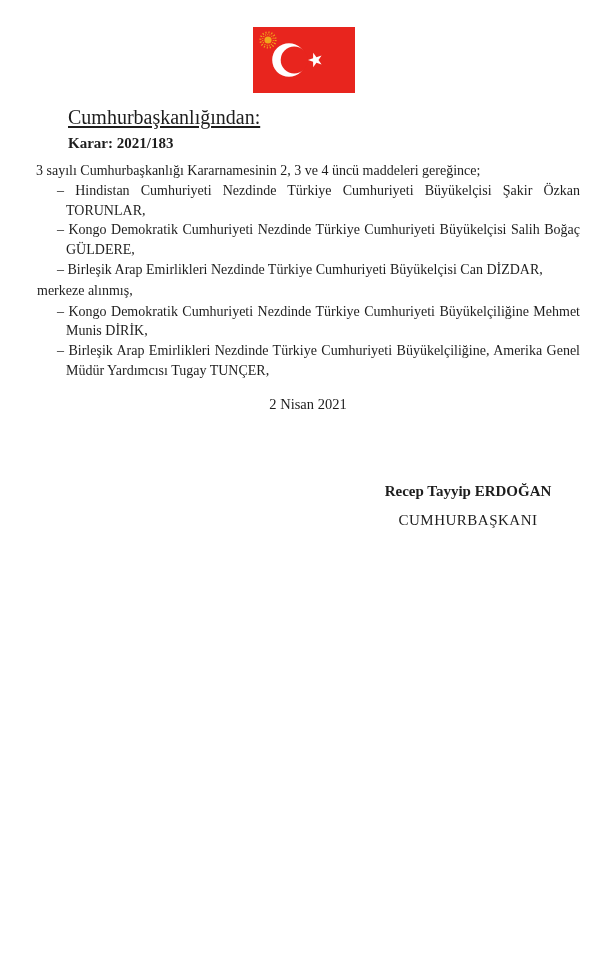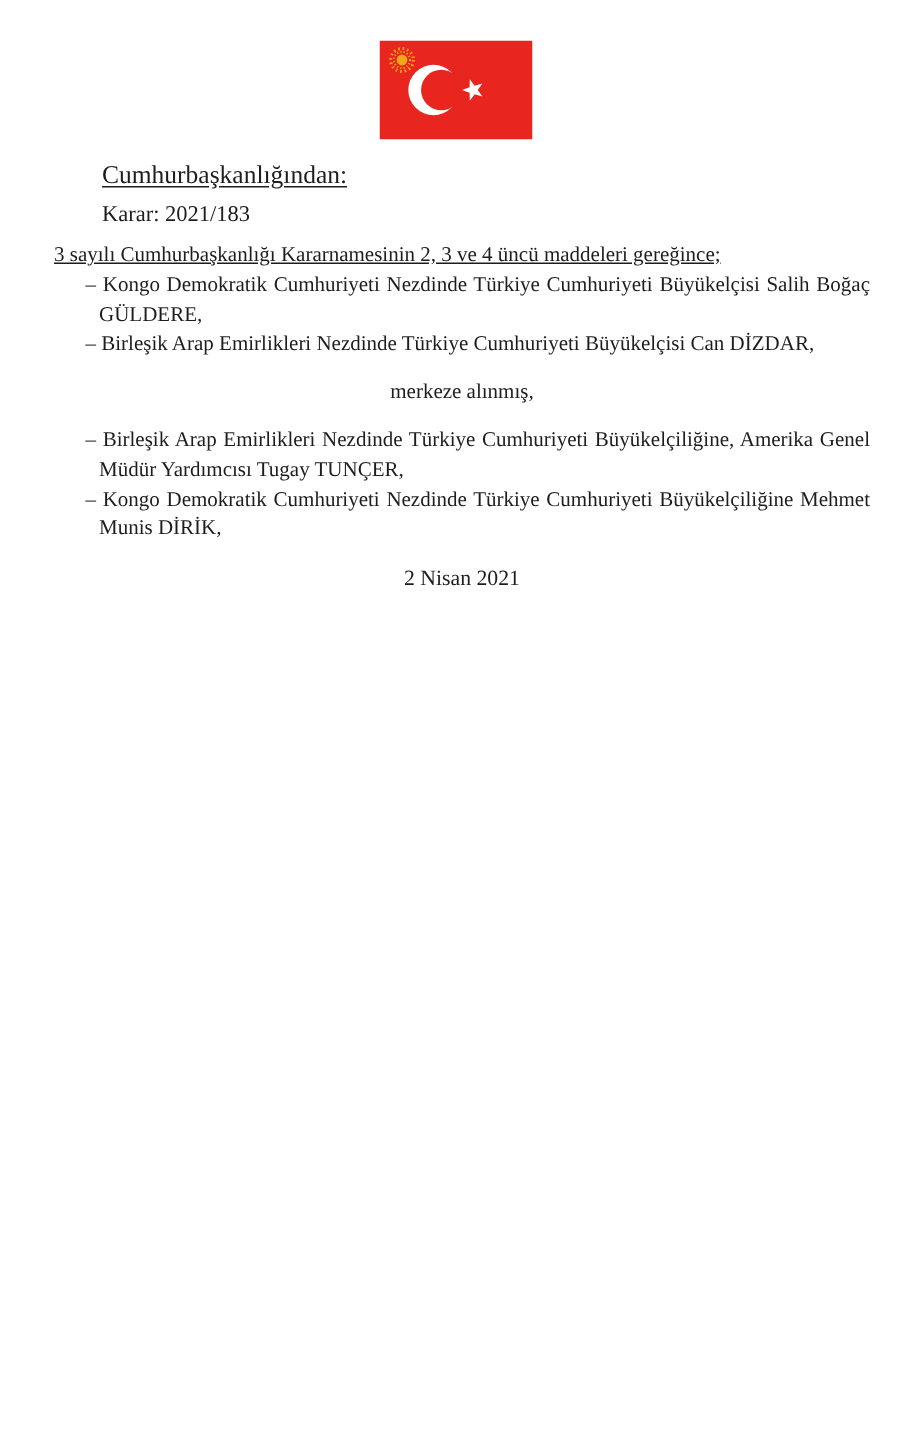--- a/index.html
+++ b/index.html
@@ -11,34 +11,34 @@
     overflow: hidden;
   }
   .page { width: 616px; height: 968px; position: relative; }
 
   .flag-wrap { padding-top: 27px; display: flex; justify-content: center; }
   svg.flag { width: 102px; height: 66px; display: block; margin-right: 8px; }
 
   .content { margin: 13px 36px 0 36px; font-size: 14px; line-height: 19.8px; }
 
   .issuer {
-    font-size: 17px; font-weight: normal;
+    font-size: 20px; font-weight: normal;
     text-decoration: underline; text-underline-offset: 2px;
     margin: 0 0 0 32px; line-height: 22px;
   }
   .decision {
-    font-size: 15px; font-weight: normal;
+    font-size: 15px; font-weight: bold;
     margin: 5px 0 0 32px; line-height: 20px;
   }
-  .intro { margin: 8px 0 0 0; text-align: justify; text-decoration: underline; }
+  .intro { margin: 8px 0 0 0; text-align: justify; }
   .item {
     margin: 0; padding-left: 30px; text-indent: -9px;
     text-align: justify;
   }
-  .flush { margin: 12px; text-align: center; }
+  .flush { margin: 1px; }
   .date { margin: 14px 0 4px 0; text-align: center; font-size: 14.5px; }
 
   .signature { margin: 66px 20px 0 auto; width: 256px; text-align: center; }
   .sig-name { font-weight: bold; font-size: 15px; line-height: 20px; }
   .sig-title { font-size: 15px; margin-top: 9px; letter-spacing: 0.5px; line-height: 20px; }
 </style>
 </head>
 <body>
 
 <div class="page">
@@ -56,26 +56,31 @@
       </g>
     </svg>
   </div>
 
   <div class="content">
     <h1 class="issuer">Cumhurbaşkanlığından:</h1>
     <h2 class="decision">Karar: 2021/183</h2>
 
     <p class="intro">3 sayılı Cumhurbaşkanlığı Kararnamesinin 2, 3 ve 4 üncü maddeleri gereğince;</p>
 
+    <p class="item">– Hindistan Cumhuriyeti Nezdinde Türkiye Cumhuriyeti Büyükelçisi Şakir Özkan TORUNLAR,</p>
     <p class="item">– Kongo Demokratik Cumhuriyeti Nezdinde Türkiye Cumhuriyeti Büyükelçisi Salih Boğaç GÜLDERE,</p>
     <p class="item">– Birleşik Arap Emirlikleri Nezdinde Türkiye Cumhuriyeti Büyükelçisi Can DİZDAR,</p>
 
     <p class="flush">merkeze alınmış,</p>
 
+    <p class="item">– Kongo Demokratik Cumhuriyeti Nezdinde Türkiye Cumhuriyeti Büyükelçiliğine Mehmet Munis DİRİK,</p>
     <p class="item">– Birleşik Arap Emirlikleri Nezdinde Türkiye Cumhuriyeti Büyükelçiliğine, Amerika Genel Müdür Yardımcısı Tugay TUNÇER,</p>
-    <p class="item">– Kongo Demokratik Cumhuriyeti Nezdinde Türkiye Cumhuriyeti Büyükelçiliğine Mehmet Munis DİRİK,</p>
 
 
     <p class="date">2 Nisan 2021</p>
   </div>
 
+  <div class="signature">
+    <div class="sig-name">Recep Tayyip ERDOĞAN</div>
+    <div class="sig-title">CUMHURBAŞKANI</div>
+  </div>
 
 </div>
 
 </body></html>

